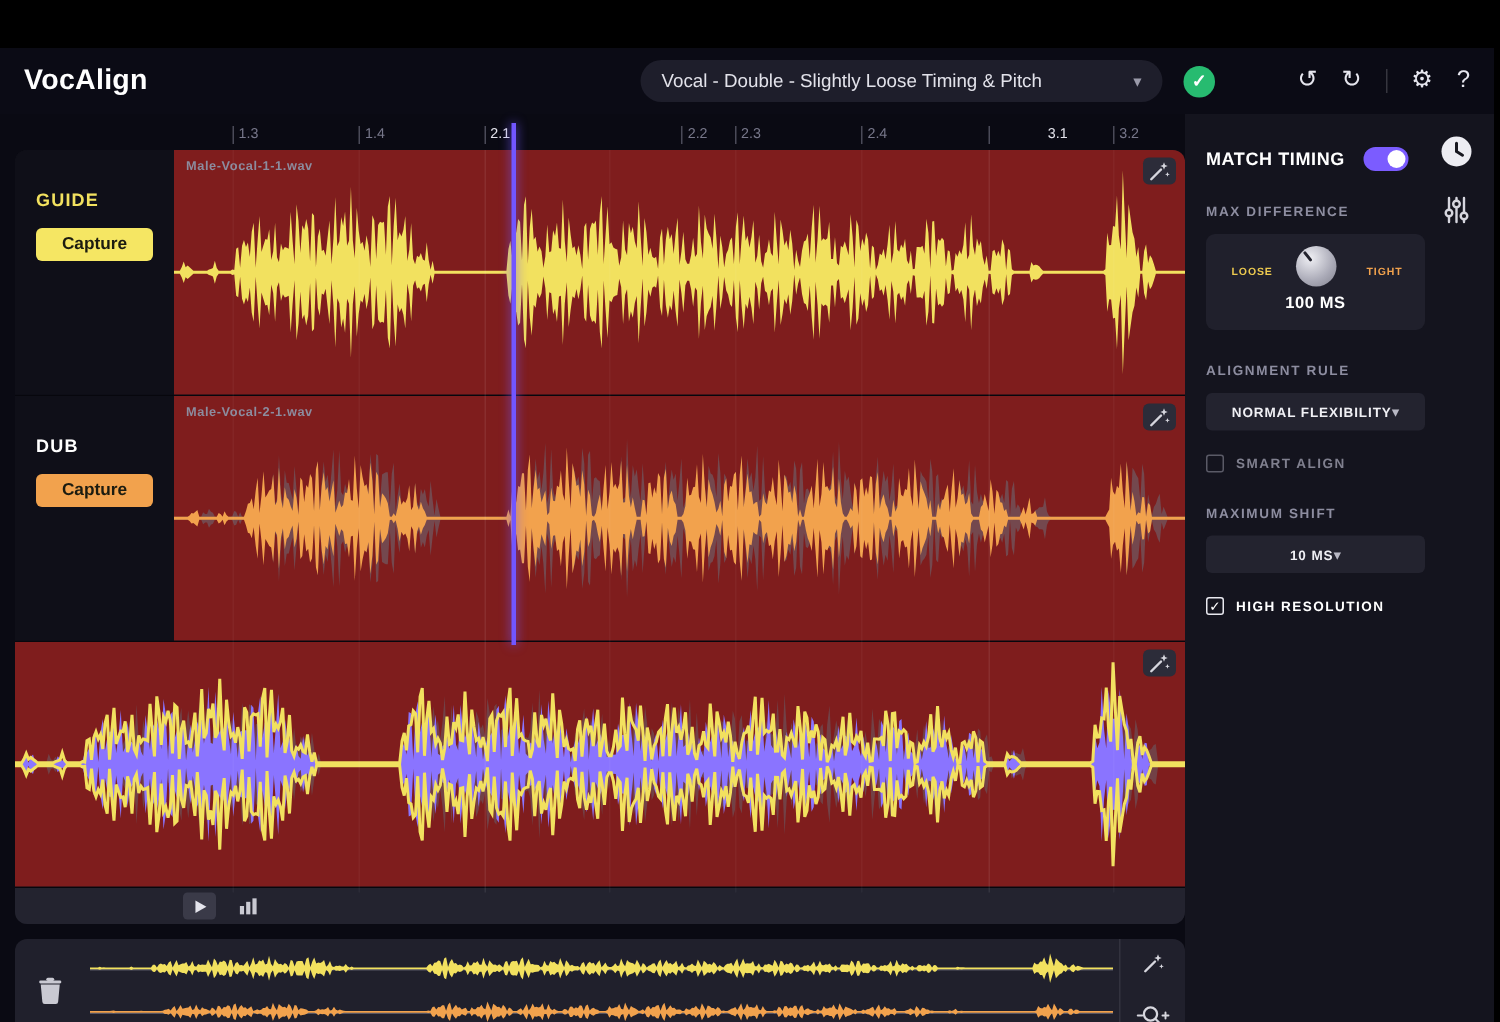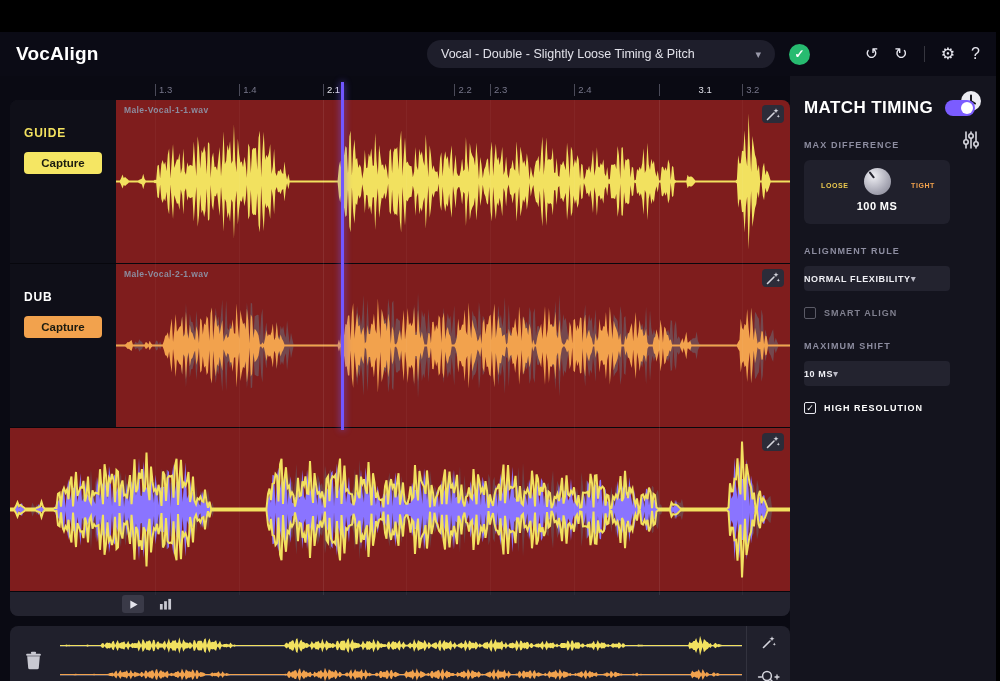--- a/index.html
+++ b/index.html
@@ -52,32 +52,32 @@
   .ibtn{background:none;border:none;cursor:pointer;display:flex;align-items:center;justify-content:center;padding:2px;}
   .ov-waves{flex:1;padding:7px 4px;display:flex;flex-direction:column;justify-content:space-between;}
   .ov-row{position:relative;height:25px;}
   .ov-row::before{content:'';position:absolute;left:0;right:0;top:50%;height:1px;background:rgba(190,190,205,.35);}
   .ov-row svg{position:absolute;inset:0;width:100%;height:100%;}
   .ov-right{width:44px;border-left:1px solid #32323e;display:flex;flex-direction:column;align-items:center;justify-content:space-between;padding:7px 0;}
   
   .sidebar{flex:1;background:#14141e;padding:14px 14px 0 14px;position:relative;}
   .side-icons{position:absolute;top:12px;right:12px;display:flex;flex-direction:column;gap:14px;align-items:center;}
   .mt-row{display:flex;align-items:center;gap:12px;margin-top:8px;}
-  .mt-label{font-size:17px;font-weight:bold;letter-spacing:.4px;color:#fff;}
+  .mt-label{font-size:12px;font-weight:bold;letter-spacing:.4px;color:#fff;}
   .toggle{width:30px;height:16px;border-radius:8px;background:#7b5cff;position:relative;cursor:pointer;display:inline-block;}
   .toggle .knob{position:absolute;right:2px;top:2px;width:12px;height:12px;border-radius:50%;background:#fff;}
   .sec-label{margin-top:22px;font-size:9px;font-weight:bold;letter-spacing:1.1px;color:#8d8da0;}
   .knob-panel{margin-top:10px;width:146px;height:64px;background:#20202c;border-radius:6px;position:relative;display:flex;flex-direction:column;align-items:center;padding-top:8px;}
   .knob-dial{width:27px;height:27px;border-radius:50%;background:radial-gradient(circle at 35% 30%,#efeff4,#a9a9b6 60%,#82828f);position:relative;cursor:pointer;}
   .knob-dial::after{content:'';position:absolute;left:12px;top:1px;width:2.4px;height:8px;background:#23232e;border-radius:1px;transform-origin:50% 12.5px;transform:rotate(-38deg);}
   .k-min,.k-max{position:absolute;top:22px;font-size:7px;font-weight:bold;letter-spacing:.6px;color:#ecc94f;}
   .k-min{left:17px;}
   .k-max{right:15px;color:#f2a24d;}
   .k-val{margin-top:5px;font-size:11px;font-weight:bold;color:#fff;letter-spacing:.4px;}
-  .select{margin-top:10px;width:146px;height:25px;background:#23232f;border-radius:4px;display:flex;align-items:center;justify-content:flex-start;padding:0 0;cursor:pointer;}
+  .select{margin-top:10px;width:146px;height:25px;background:#23232f;border-radius:4px;display:flex;align-items:center;justify-content:center;padding:0 16px;cursor:pointer;}
   .select .sel-val{font-size:9px;font-weight:bold;letter-spacing:.6px;color:#f0f0f5;}
   .select .chev{color:#b8b8c4;font-size:10px;}
   .check-row{display:flex;align-items:center;gap:8px;margin-top:16px;cursor:pointer;}
   .cbox{width:12px;height:12px;border:1px solid #5a5a66;border-radius:2px;display:flex;align-items:center;justify-content:center;font-size:9px;color:#fff;line-height:1;}
   .cbox.checked{border-color:#e9e9f0;}
   .check-row .lab{font-size:9px;font-weight:bold;letter-spacing:1px;}
   .check-row.dim .lab{color:#80808f;}
   .check-row.lit .lab{color:#fff;}
 </style>
 </head>

